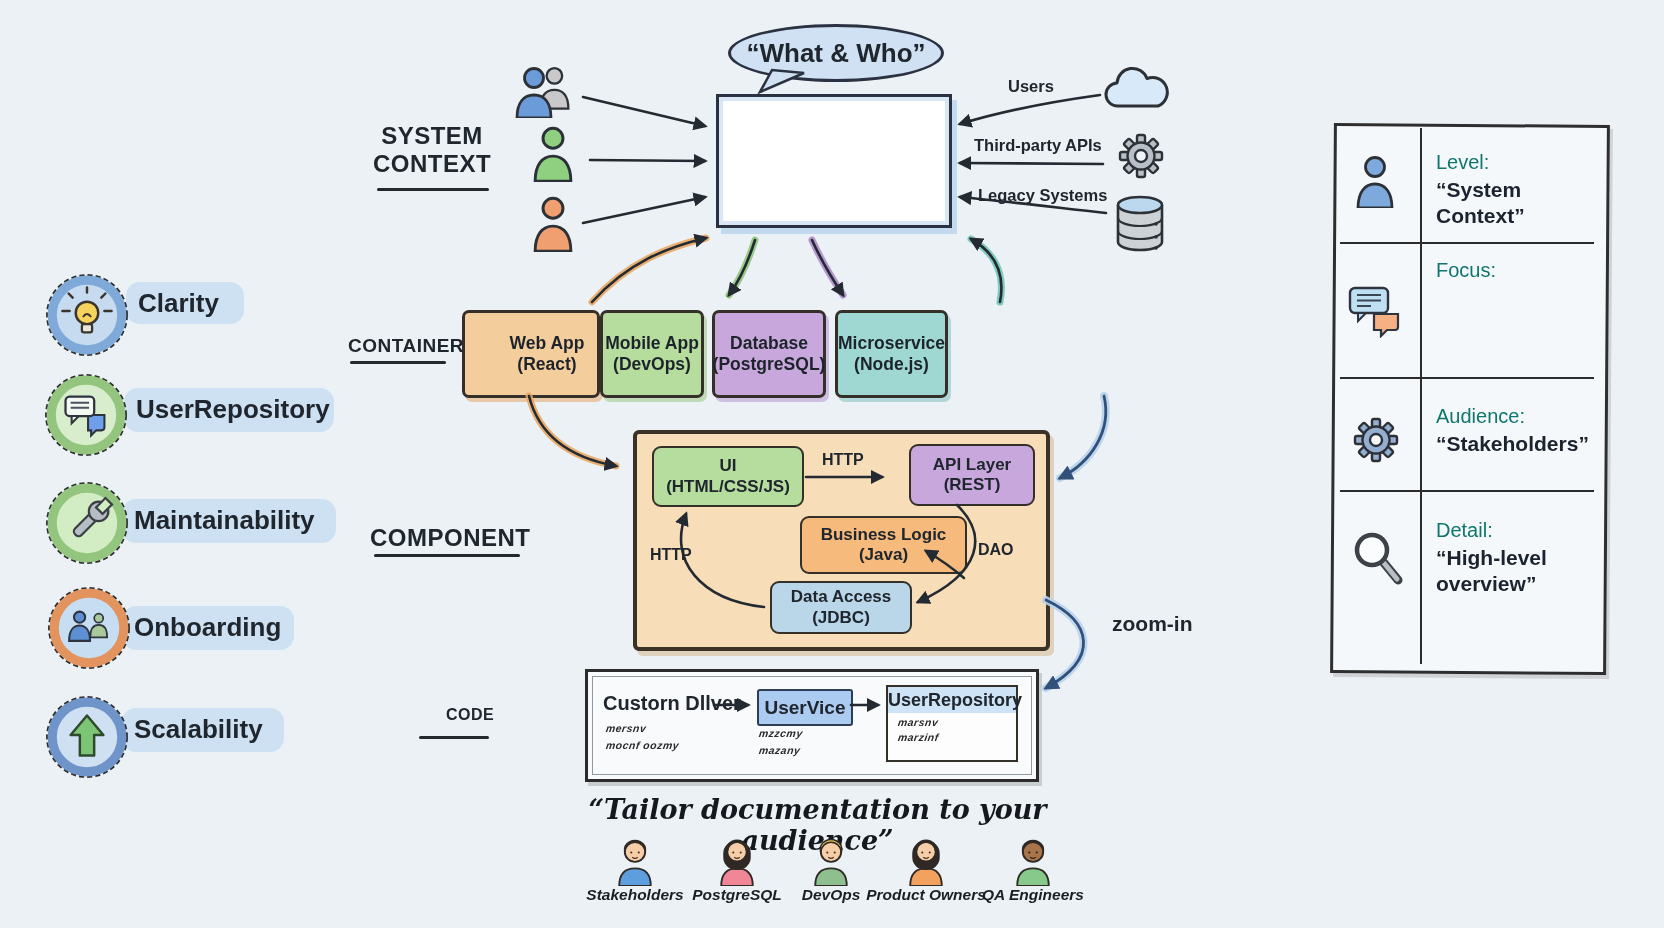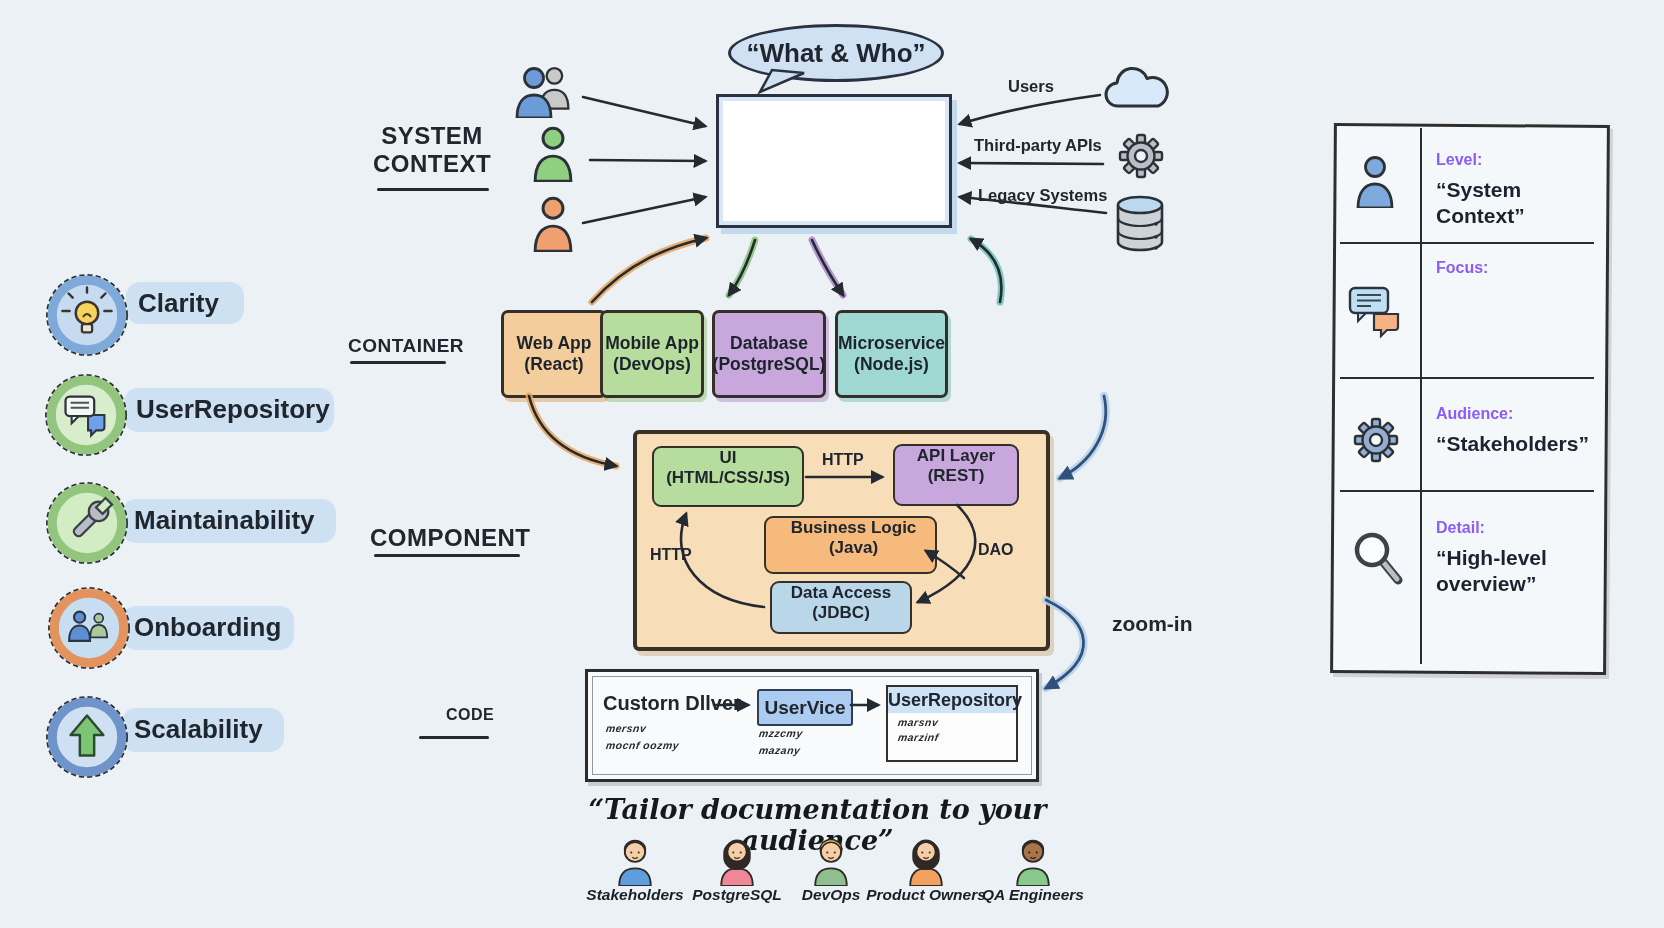--- a/index.html
+++ b/index.html
@@ -14,35 +14,35 @@
   .sysrect{background:#ffffff;border:3px solid #2a3140;box-shadow:5px 6px 0 #c3d9ee, inset 0 0 0 4px #d8e6f5;}
   .bubble{background:#cfe1f3;border:3px solid #2a3140;border-radius:50%;display:flex;align-items:center;justify-content:center;
           font-size:26px;font-weight:bold;}
   .cbox{border:3px solid #342f28;border-radius:7px;display:flex;flex-direction:column;align-items:center;justify-content:center;
         font-weight:bold;font-size:17.5px;line-height:1.2;text-align:center;color:#1d232b;z-index:2;}
   .c0{background:#f4cd9d;box-shadow:3px 4px 0 rgba(230,160,90,.5);}
   .c1{background:#b6dc9e;box-shadow:3px 4px 0 rgba(140,190,110,.45);}
   .c2{background:#c8a8dc;box-shadow:3px 4px 0 rgba(170,130,200,.45);}
   .c3{background:#9fd8d3;box-shadow:3px 4px 0 rgba(120,190,185,.5);}
   .compwrap{background:#f8ddb9;border:4px solid #3a3127;border-radius:6px;box-shadow:4px 5px 0 rgba(201,148,83,.35);z-index:1;}
-  .inbox{border:2.5px solid #33302a;border-radius:9px;display:flex;flex-direction:column;align-items:center;justify-content:flex-start;
+  .inbox{border:2.5px solid #33302a;border-radius:9px;display:flex;flex-direction:column;align-items:center;justify-content:center;
          font-weight:bold;font-size:17px;line-height:1.18;text-align:center;z-index:2;}
-  .k0{background:#b6dc9e;} .k1{background:#c8a8dc;} .k2{background:#f5ba7c;} .k3{background:#bad7ea;}
+  .k0{background:#b6dc9e;} .k1{background:#c8a8dc;margin-left:16px;} .k2{background:#f5ba7c;} .k3{background:#bad7ea;}
   .edge{font-size:16px;font-weight:bold;z-index:4;}
   .codebox{background:#f8fafb;border:3px solid #2b2b2b;box-shadow:3px 4px 0 rgba(0,0,0,.15);z-index:1;}
   .codeinner{position:absolute;inset:4px;border:1.5px solid #9099a0;pointer-events:none;}
   .codename{font-size:20px;font-weight:bold;z-index:2;}
   .scrib{font-size:10.5px;font-style:italic;font-weight:bold;letter-spacing:.5px;color:#2a2a2a;transform:skewX(-8deg);z-index:2;}
   .uservice{background:#abcbf0;border:2.5px solid #2e3e57;border-radius:3px;display:flex;align-items:center;justify-content:center;
             font-size:19px;font-weight:bold;z-index:2;}
   .repo{background:#fdfdfd;border:2.5px solid #33302a;z-index:2;}
   .repotitle{display:block;background:#cfe3f6;text-align:center;font-size:18px;font-weight:bold;padding:3px 0 2px;}
   .panel{background:#f5f8fa;border:3px solid #2e2e2e;box-shadow:3px 4px 0 rgba(0,0,0,.12);transform:rotate(.4deg);z-index:1;}
   .pdiv{background:#2c2c2c;}
-  .ptxt{font-size:16px;font-weight:bold;line-height:1.2;color:#8b5cf6;}
+  .ptxt{font-size:20px;font-weight:normal;line-height:1.2;color:#0f766e;}
   .pval{font-size:21px;font-weight:bold;line-height:1.22;color:#1b2330;}
   .quote{font-family:"DejaVu Serif",serif;font-style:italic;font-weight:bold;font-size:27px;text-align:center;color:#15191f;}
   .avlbl{font-size:15.5px;font-style:italic;font-weight:bold;text-align:center;color:#1a1f26;}
   .rlbl{font-size:16.5px;font-weight:bold;}
   svg{display:block;}
 </style>
 </head>
 <body>
 
 <div class="canvas">
@@ -245,21 +245,21 @@
       <circle cx="42" cy="42" r="34" fill="#cfe0f2" stroke="#6f94c9" stroke-width="9"></circle>
       <polygon points="42,21 58,40 49,40 49,60 35,60 35,40 26,40" fill="#7cc576" stroke="#2e4a2e" stroke-width="2.4" stroke-linejoin="round"></polygon>
     </svg>
   </div>
   <div class="abs hl" style="left:122px;top:708px;width:162px;height:44px;"></div>
   <div class="abs prin" style="left:134px;top:714px;z-index:2">Scalability</div>
 
   <div class="abs seclbl" style="left:348px;top:335px;width:100px;font-size:19px;z-index:2">CONTAINER</div>
   <div class="abs ul" style="left:350px;top:361px;width:96px;"></div>
 
-  <div class="abs cbox c0" style="left:501px;top:310px;width:100px;height:82px;">
+  <div class="abs cbox c0" style="left:462px;top:310px;width:100px;height:82px;padding-left:32px;">
     <span>Web App</span>
     <span>(React)</span>
   </div>
   <div class="abs cbox c1" style="left:600px;top:310px;width:98px;height:82px;">
     <span>Mobile App</span>
     <span>(DevOps)</span>
   </div>
   <div class="abs cbox c2" style="left:712px;top:310px;width:108px;height:82px;">
     <span>Database</span>
     <span>(PostgreSQL)</span>
@@ -274,21 +274,21 @@
 
   <div class="abs compwrap" style="left:633px;top:430px;width:409px;height:213px;"></div>
   <div class="abs inbox k0" style="left:652px;top:446px;width:148px;height:57px;">
     <span>UI</span>
     <span>(HTML/CSS/JS)</span>
   </div>
   <div class="abs inbox k1" style="left:893px;top:444px;width:122px;height:58px;">
     <span>API Layer</span>
     <span>(REST)</span>
   </div>
-  <div class="abs inbox k2" style="left:764px;top:516px;width:163px;height:54px;padding-left:6px;">
+  <div class="abs inbox k2" style="left:800px;top:516px;width:163px;height:54px;">
     <span>Business Logic</span>
     <span>(Java)</span>
   </div>
   <div class="abs inbox k3" style="left:770px;top:581px;width:138px;height:49px;">
     <span>Data Access</span>
     <span>(JDBC)</span>
   </div>
   <div class="abs edge" style="left:822px;top:451px;">HTTP</div>
   <div class="abs edge" style="left:978px;top:541px;">DAO</div>
   <div class="abs edge" style="left:650px;top:546px;">HTTP</div>

